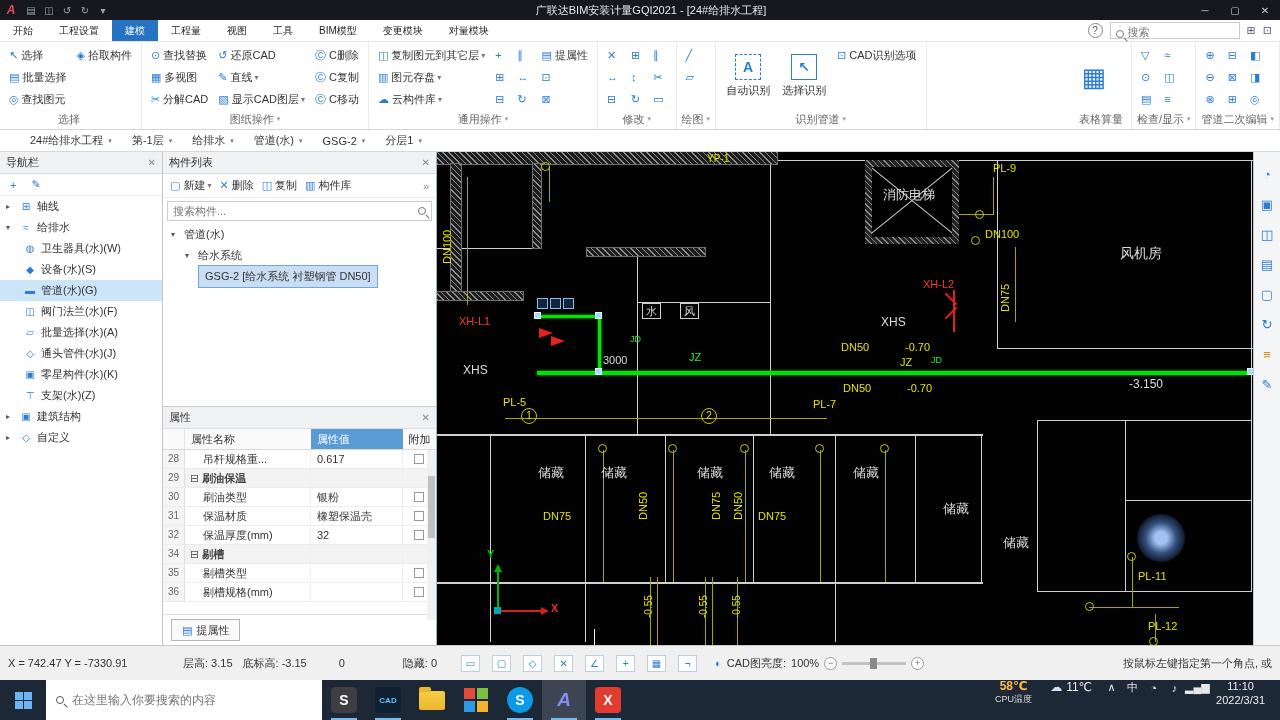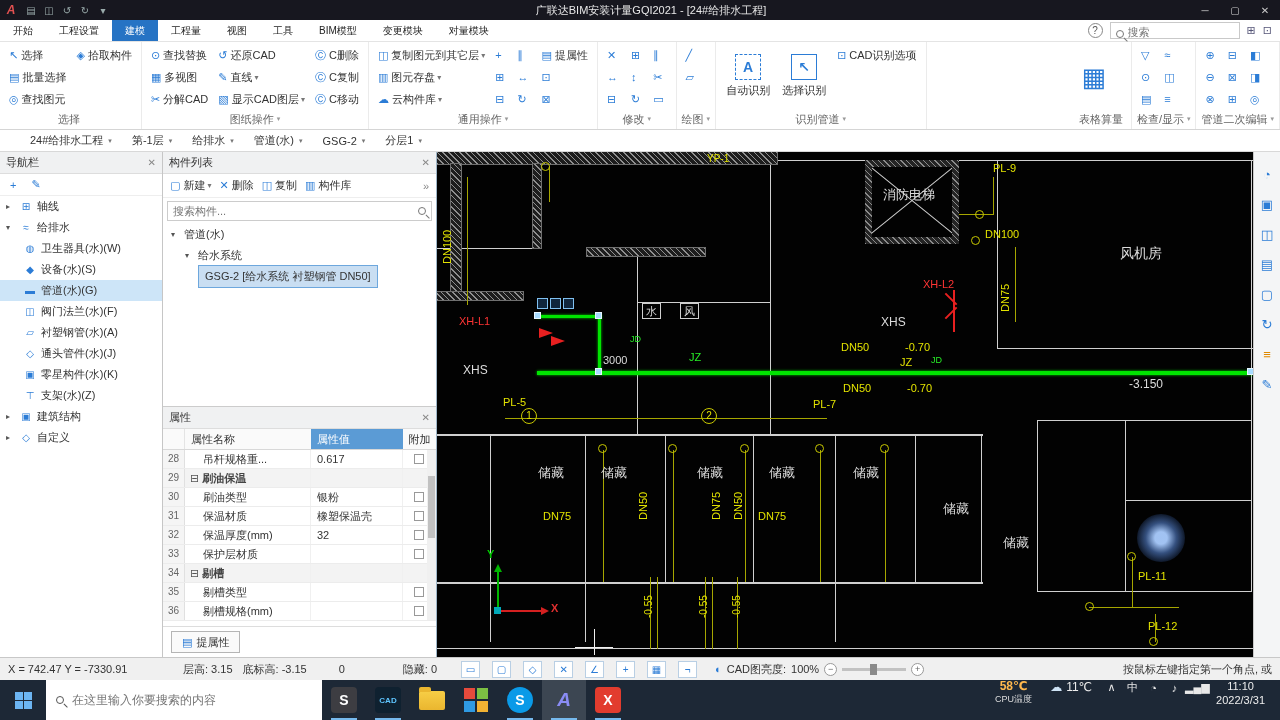--- a/index.html
+++ b/index.html
@@ -105,21 +105,21 @@
 .xh{position:absolute;background:#f0f0f0}
 .bcur{position:absolute;width:48px;height:48px;border-radius:50%;background:radial-gradient(circle,rgba(170,205,255,.95) 0 18%,rgba(95,145,230,.55) 45%,rgba(60,110,200,.18) 72%,transparent 78%)}
 .axl{position:absolute}
 .ahup{position:absolute;width:0;height:0;border-left:4px solid transparent;border-right:4px solid transparent;border-bottom:8px solid #00b400}
 .ahrt{position:absolute;width:0;height:0;border-top:4px solid transparent;border-bottom:4px solid transparent;border-left:8px solid #d42020}
 .axlb{position:absolute;font-size:11px;font-weight:bold}
 
 #righttools{width:27px;background:#f4f5f6;border-left:1px solid #c9c9c9;display:flex;flex-direction:column;align-items:center;padding-top:12px;gap:10px;flex:none}
 .rti{width:20px;height:20px;display:flex;align-items:center;justify-content:center;color:#2b7cd6;font-size:13px}
 
-#statusbar{height:23px;background:#f0f0f0;border-top:1px solid #c8c8c8;display:flex;align-items:center;font-size:11px;color:#333;padding:0 8px;gap:10px;flex:none}
+#statusbar{height:35px;background:#f0f0f0;border-top:1px solid #c8c8c8;display:flex;align-items:center;font-size:11px;color:#333;padding:0 8px;gap:10px;flex:none}
 #sb-coords{min-width:165px}
 #sb-zero{margin-left:22px}
 #sb-hidden{margin-left:48px}
 #sb-toggles{display:flex;gap:12px;margin-left:14px}
 .stg{width:19px;height:17px;border:1px solid #b9cfe4;color:#2b7cd6;font-size:10px;display:flex;align-items:center;justify-content:center;background:#fff}
 #sb-bright{display:flex;align-items:center;gap:5px;margin-left:8px}
 .bg-g{color:#2b7cd6}
 .scirc{width:13px;height:13px;border:1px solid #999;border-radius:50%;color:#666;font-size:9px;display:flex;align-items:center;justify-content:center;background:#fff}
 .strack{width:64px;height:3px;background:#c2c2c2;position:relative}
 .sthumb{position:absolute;left:28px;top:-4px;width:7px;height:11px;background:#8a8a8a}
@@ -597,21 +597,21 @@
             <span>管道(水)(G)</span>
           </div>
 
   <div class="navitem">
             <span class="nic">◫</span>
             <span>阀门法兰(水)(F)</span>
           </div>
 
   <div class="navitem">
             <span class="nic">▱</span>
-            <span>衬塑钢管(水)(A)</span>
+            <span>批量选择(水)(A)</span>
           </div>
 
   <div class="navitem">
             <span class="nic">◇</span>
             <span>通头管件(水)(J)</span>
           </div>
 
   <div class="navitem">
             <span class="nic">▣</span>
             <span>零星构件(水)(K)</span>
@@ -725,26 +725,20 @@
     <span class="pchk"></span>
   </div>
 
   <div class="prow">
     <span class="pnum">32</span>
     <span class="pname">保温厚度(mm)</span>
     <span class="pval">32</span>
     <span class="pchk"></span>
   </div>
 
-  <div class="prow">
-    <span class="pnum">33</span>
-    <span class="pname">保护层材质</span>
-    <span class="pval"></span>
-    <span class="pchk"></span>
-  </div>
 
   <div class="prow grp">
     <span class="pnum">34</span>
     <span class="pname">剔槽</span>
     <span class="pval"></span>
     <span class="pchk"></span>
   </div>
 
   <div class="prow">
     <span class="pnum">35</span>

